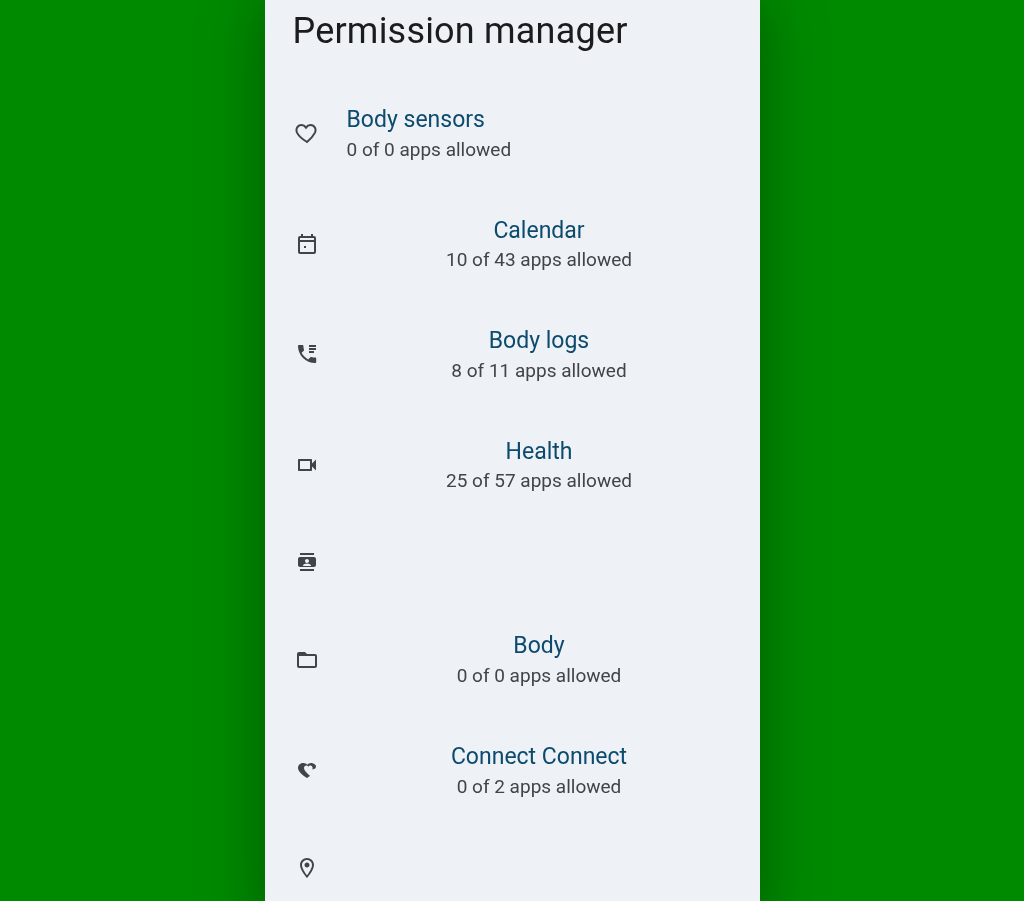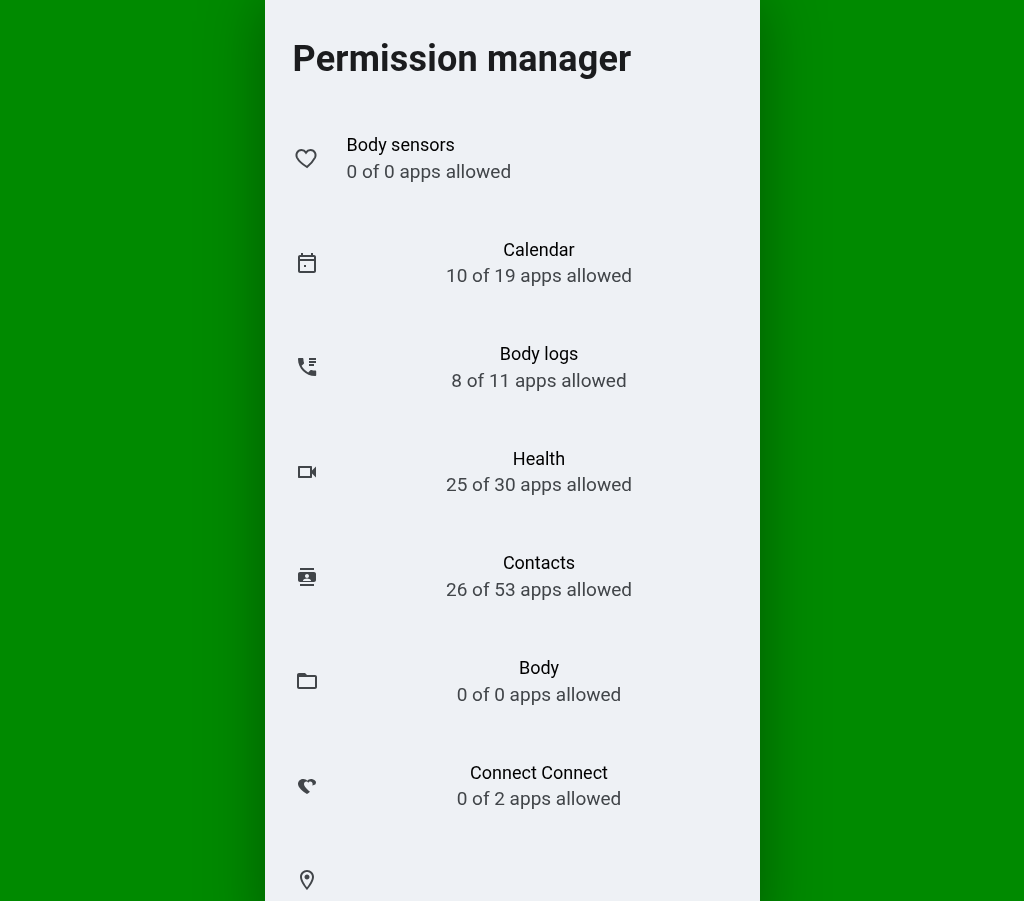--- a/index.html
+++ b/index.html
@@ -17,25 +17,24 @@
   }
   .phone {
     width: 495px;
     min-height: 901px;
     background: #eef1f5;
     box-shadow: 0 0 60px rgba(0,0,0,0.35);
     padding: 0 0 30px 0;
   }
   .title {
     font-size: 36px;
-    font-weight: 700;
+    font-weight: 400;
     color: #1b1c1e;
     padding: 10px 28px 38px 28px;
     letter-spacing: 0.2px;
-    margin-top: 28px;
   }
   .list { }
   .item {
     display: flex;
     align-items: center;
     padding: 16px 28px 16px 28px;
     cursor: pointer;
   }
   .item .icon {
     width: 28px;
@@ -47,22 +46,22 @@
     color: #414549;
     flex-shrink: 0;
   }
   .item .icon svg {
     width: 24px;
     height: 24px;
     fill: #414549;
   }
   .item .text { flex: 1; }
   .item .label {
-    font-size: 18px;
-    color: #000000;
+    font-size: 23px;
+    color: #0c4a6e;
     line-height: 1.2;
   }
   .item .sub {
     font-size: 19px;
     color: #414549;
     margin-top: 4px;
   }
   .item + .item { margin-top: 24px; text-align: center; }
 </style>
 </head>
@@ -85,21 +84,21 @@
     </div>
 
     <div class="item">
       <span class="icon">
         <svg viewBox="0 0 24 24">
             <path d="M19 4h-1V2h-2v2H8V2H6v2H5C3.9 4 3 4.9 3 6v14c0 1.1.9 2 2 2h14c1.1 0 2-.9 2-2V6c0-1.1-.9-2-2-2zm0 16H5V10h14v10zm0-12H5V6h14v2zM9 14h2v2H9v-2z"></path>
           </svg>
       </span>
       <div class="text">
         <div class="label">Calendar</div>
-        <div class="sub">10 of 19 apps allowed</div>
+        <div class="sub">10 of 43 apps allowed</div>
       </div>
     </div>
 
     <div class="item">
       <span class="icon">
         <svg viewBox="0 0 24 24">
             <path d="M6.6 10.8c1.4 2.8 3.8 5.1 6.6 6.6l2.2-2.2c.3-.3.7-.4 1.1-.2 1.2.4 2.4.6 3.7.6.6 0 1 .4 1 1V20c0 .6-.4 1-1 1C10.6 21 3 13.4 3 4c0-.6.4-1 1-1h3.4c.6 0 1 .4 1 1 0 1.3.2 2.5.6 3.7.1.4 0 .8-.2 1.1L6.6 10.8zM14 3h7v2h-7V3zm0 3h7v2h-7V6zm0 3h5v2h-5V9z"></path>
           </svg>
       </span>
       <div class="text">
@@ -109,34 +108,30 @@
     </div>
 
     <div class="item">
       <span class="icon">
         <svg viewBox="0 0 24 24">
             <path d="M17 10.5V7c0-.6-.4-1-1-1H4c-.6 0-1 .4-1 1v10c0 .6.4 1 1 1h12c.6 0 1-.4 1-1v-3.5l4 4v-11l-4 4zM15 16H5V8h10v8z"></path>
           </svg>
       </span>
       <div class="text">
         <div class="label">Health</div>
-        <div class="sub">25 of 30 apps allowed</div>
+        <div class="sub">25 of 57 apps allowed</div>
       </div>
     </div>
 
     <div class="item">
       <span class="icon">
         <svg viewBox="0 0 24 24">
             <path d="M19 3H5v2h14V3zm0 16H5v2h14v-2zM5 7h14c1.1 0 2 .9 2 2v6c0 1.1-.9 2-2 2H5c-1.1 0-2-.9-2-2V9c0-1.1.9-2 2-2zm7 2c-1.1 0-2 .9-2 2s.9 2 2 2 2-.9 2-2-.9-2-2-2zm-4 7h8v-.5c0-1.3-2.7-2-4-2s-4 .7-4 2V16z"></path>
           </svg>
       </span>
-      <div class="text">
-        <div class="label">Contacts</div>
-        <div class="sub">26 of 53 apps allowed</div>
-      </div>
     </div>
 
     <div class="item">
       <span class="icon">
         <svg viewBox="0 0 24 24">
             <path d="M20 6h-8l-2-2H4c-1.1 0-2 .9-2 2v12c0 1.1.9 2 2 2h16c1.1 0 2-.9 2-2V8c0-1.1-.9-2-2-2zm0 12H4V8h16v10z"></path>
           </svg>
       </span>
       <div class="text">
         <div class="label">Body</div>

